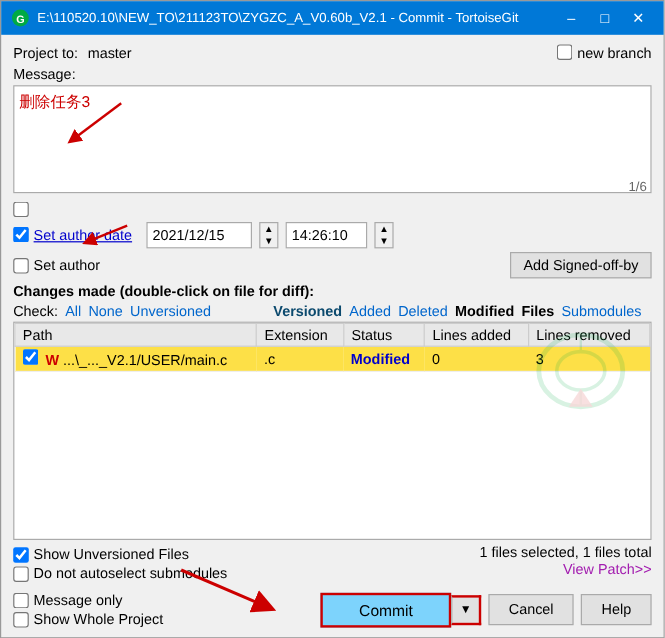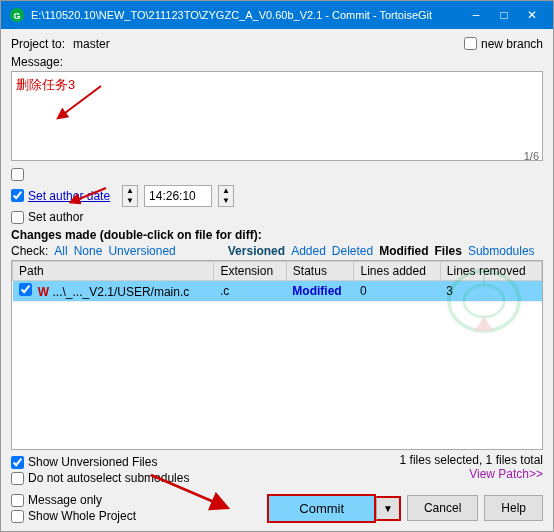--- a/index.html
+++ b/index.html
@@ -197,21 +197,21 @@
       padding: 2px 6px;
       text-align: left;
       font-weight: normal;
       white-space: nowrap;
     }
     .file-table td {
       border-bottom: 1px solid #eee;
       padding: 2px 6px;
       white-space: nowrap;
     }
-    .file-row-checked { background: #7dd3fc; padding-left: 36px; }
+    .file-row-checked { background: #fde047; padding-left: 36px; }
 
     .bottom-options {
       display: flex;
       flex-direction: column;
       gap: 2px;
       margin-top: 2px;
     }
 
     .commit-btn-group {
       display: flex;
@@ -320,35 +320,37 @@
         </div>
 
         <svg style="position:relative;top:0;pointer-events:none;margin-left:-50px;" width="50" height="25">
           <defs>
             <marker id="arrowhead2" markerWidth="6" markerHeight="6" refX="3" refY="3" orient="auto">
               <polygon points="0 0, 6 3, 0 6" fill="#cc0000"></polygon>
             </marker>
           </defs>
           <line x1="40" y1="5" x2="8" y2="18" stroke="#cc0000" stroke-width="2" marker-end="url(#arrowhead2)"></line>
         </svg>
+        <input type="text" class="date-input" value="2021/12/15" style="width: 88px; height: 22px; border: 1px solid rgb(170, 170, 170); padding: 0px 4px; font-size: 12px;">
         <div style="display:flex;flex-direction:column;border:1px solid #aaa;height:22px;justify-content:center;">
           <button class="spin-arrow">▲</button>
           <button class="spin-arrow">▼</button>
         </div>
         <input type="text" class="time-input" value="14:26:10" style="width: 68px; height: 22px; border: 1px solid rgb(170, 170, 170); padding: 0px 4px; font-size: 12px;">
         <div style="display:flex;flex-direction:column;border:1px solid #aaa;height:22px;justify-content:center;">
           <button class="spin-arrow">▲</button>
           <button class="spin-arrow">▼</button>
         </div>
       </div>
       <div style="display:flex;align-items:center;">
         <div class="checkbox-row">
           <input type="checkbox" style="">
           <label>Set author</label>
         </div>
+        <button class="signed-off-btn" style="margin-left:auto;padding:3px 10px;background:#e1e1e1;border:1px solid #aaa;cursor:pointer;font-size:12px;">Add Signed-off-by</button>
       </div>
     </div>
 
     <div class="changes-section">
       <div class="changes-header">Changes made (double-click on file for diff):</div>
       <div class="filter-row">
         <span>Check:</span>
         <span class="filter-link">All</span>
         <span class="filter-link">None</span>
         <span class="filter-link">Unversioned</span>

